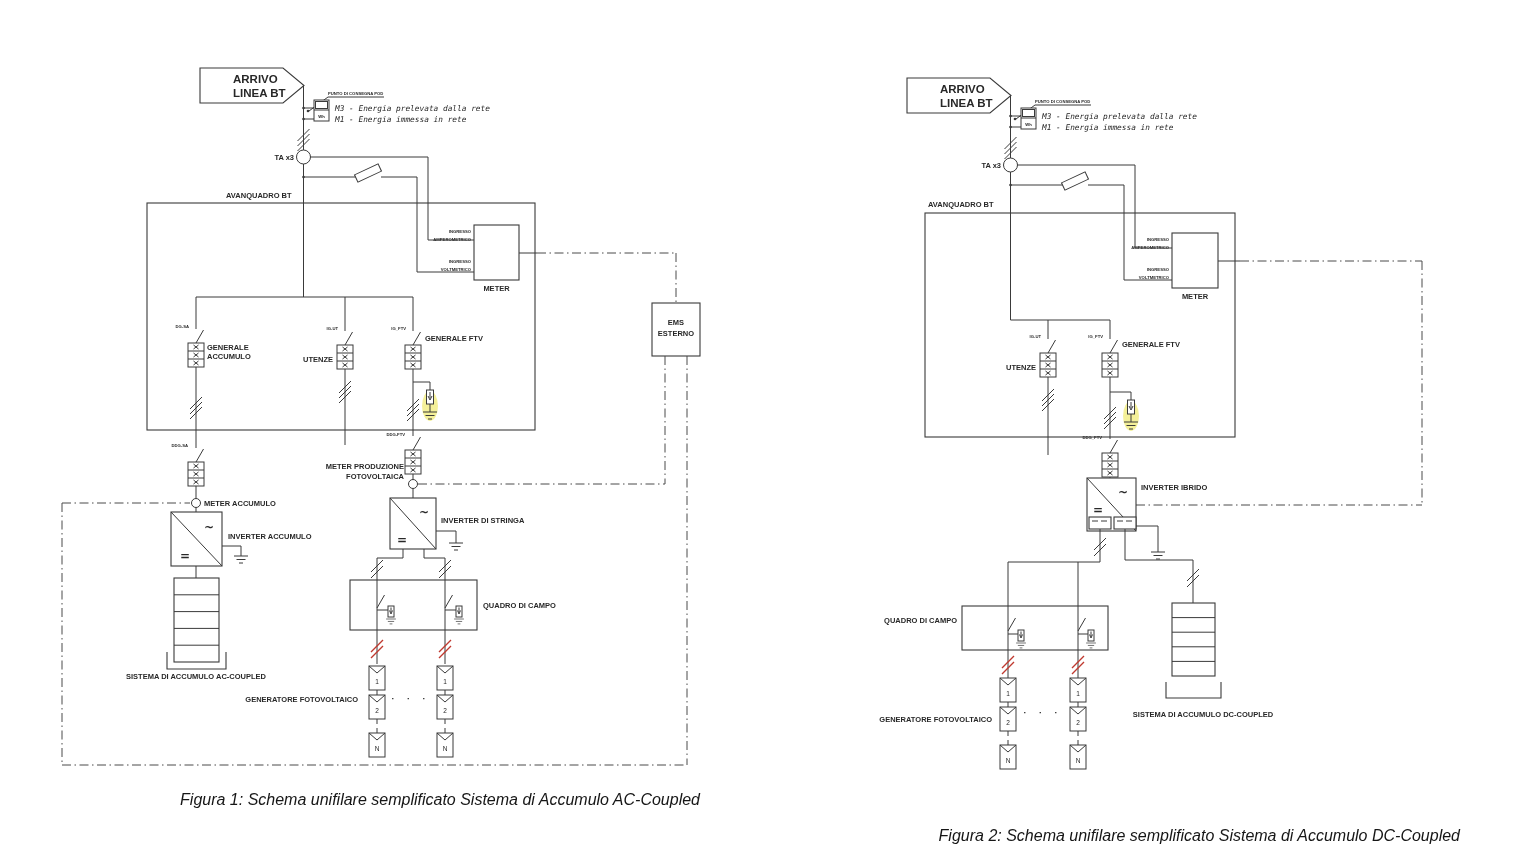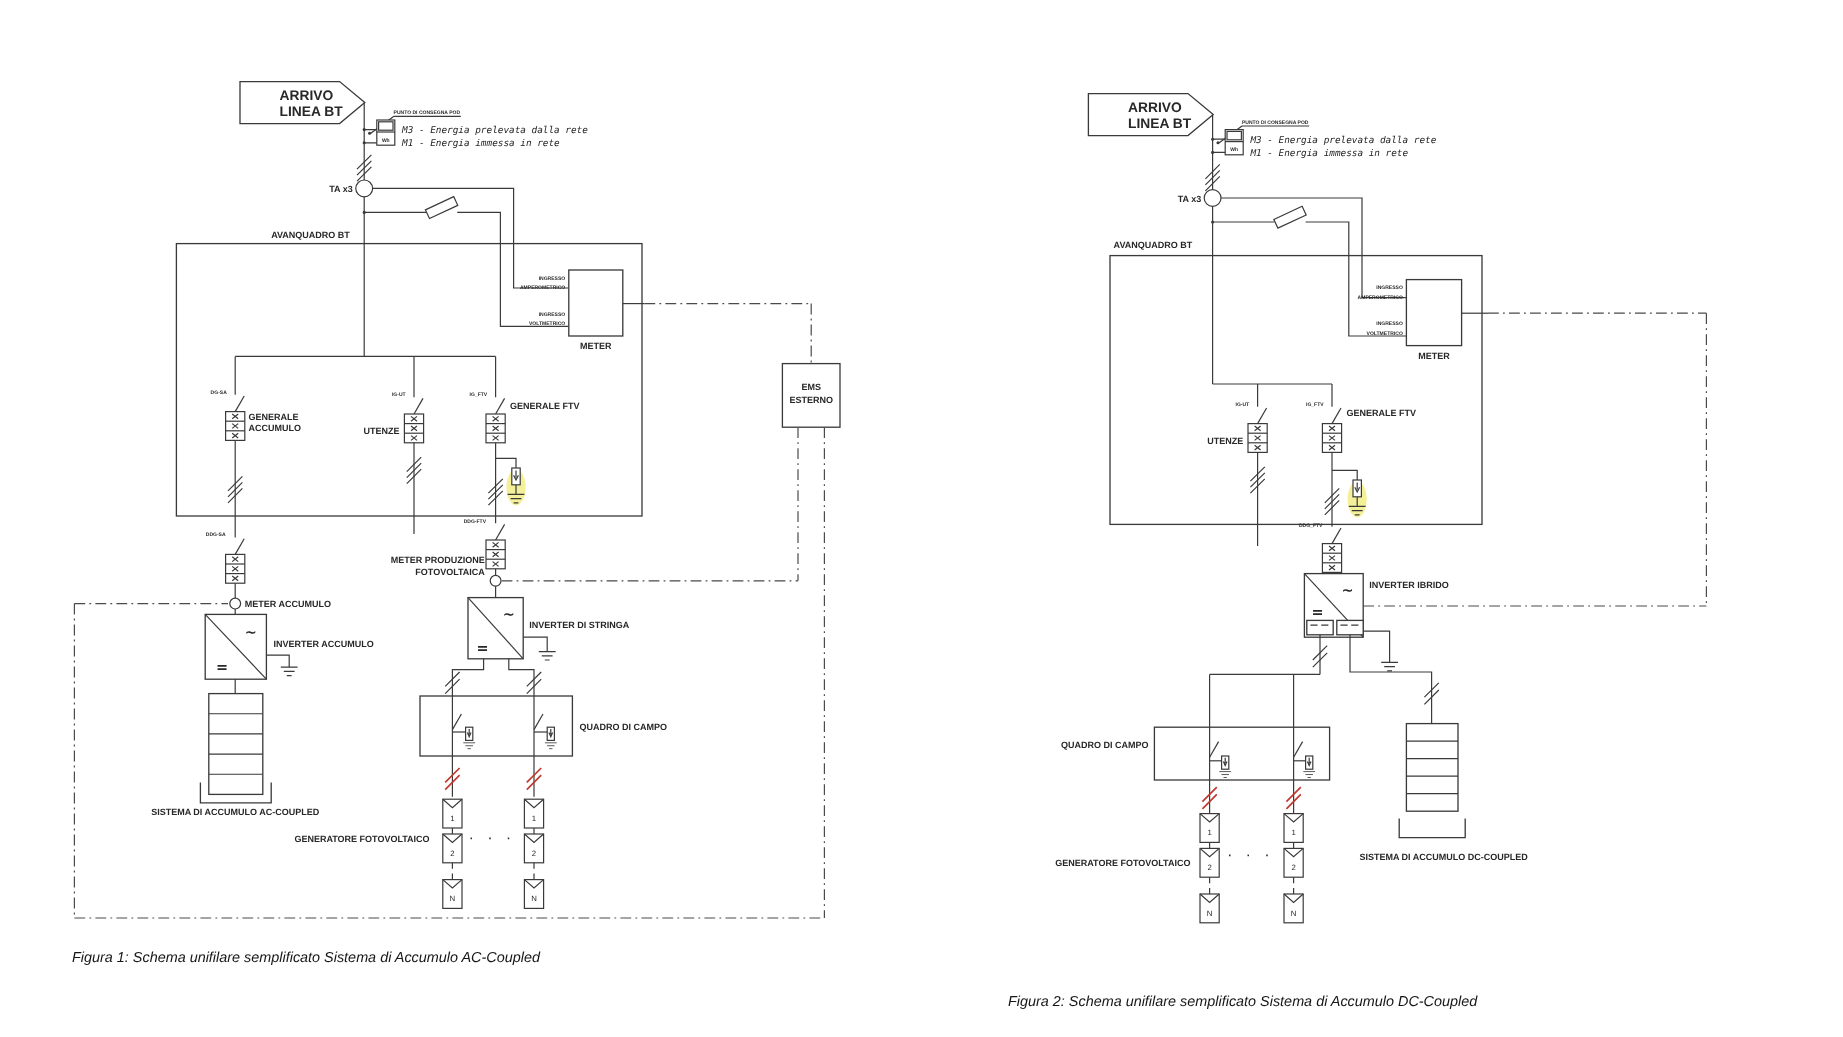--- a/index.html
+++ b/index.html
@@ -14,21 +14,21 @@
   text{fill:#282828;}
   .t{font-family:"Liberation Sans",sans-serif;font-weight:700;font-size:7.5px;}
   .t4{font-family:"Liberation Sans",sans-serif;font-weight:700;font-size:4.2px;}
   .t11{font-family:"Liberation Sans",sans-serif;font-weight:700;font-size:11.5px;}
   .tm{font-family:"DejaVu Sans Mono",monospace;font-style:italic;font-weight:400;font-size:7.8px;fill:#1f1f1f;}
   .sym{font-family:"DejaVu Sans",sans-serif;font-weight:700;font-size:12px;}
   .mn{font-family:"Liberation Sans",sans-serif;font-weight:400;font-size:6.5px;text-anchor:middle;}
   .dots{font-family:"Liberation Sans",sans-serif;font-weight:700;font-size:9px;letter-spacing:5px;text-anchor:middle;}
   .ae{text-anchor:end;}
   .am{text-anchor:middle;}
-  .caption{position:absolute;top:791px;text-align:left;font-family:"Liberation Sans",sans-serif;font-style:italic;font-size:12px;color:#161616;}
+  .caption{position:absolute;top:791px;text-align:right;font-family:"Liberation Sans",sans-serif;font-style:italic;font-size:16px;color:#161616;}
 </style>
 </head>
 <body>
 
 <div class="page">
 <svg width="1536" height="864" viewBox="0 0 1536 864">
   <defs>
     <g id="brk">
           <rect x="0" y="0" width="16" height="24" fill="#fff"></rect>
           <line x1="0" y1="8" x2="16" y2="8"></line>

